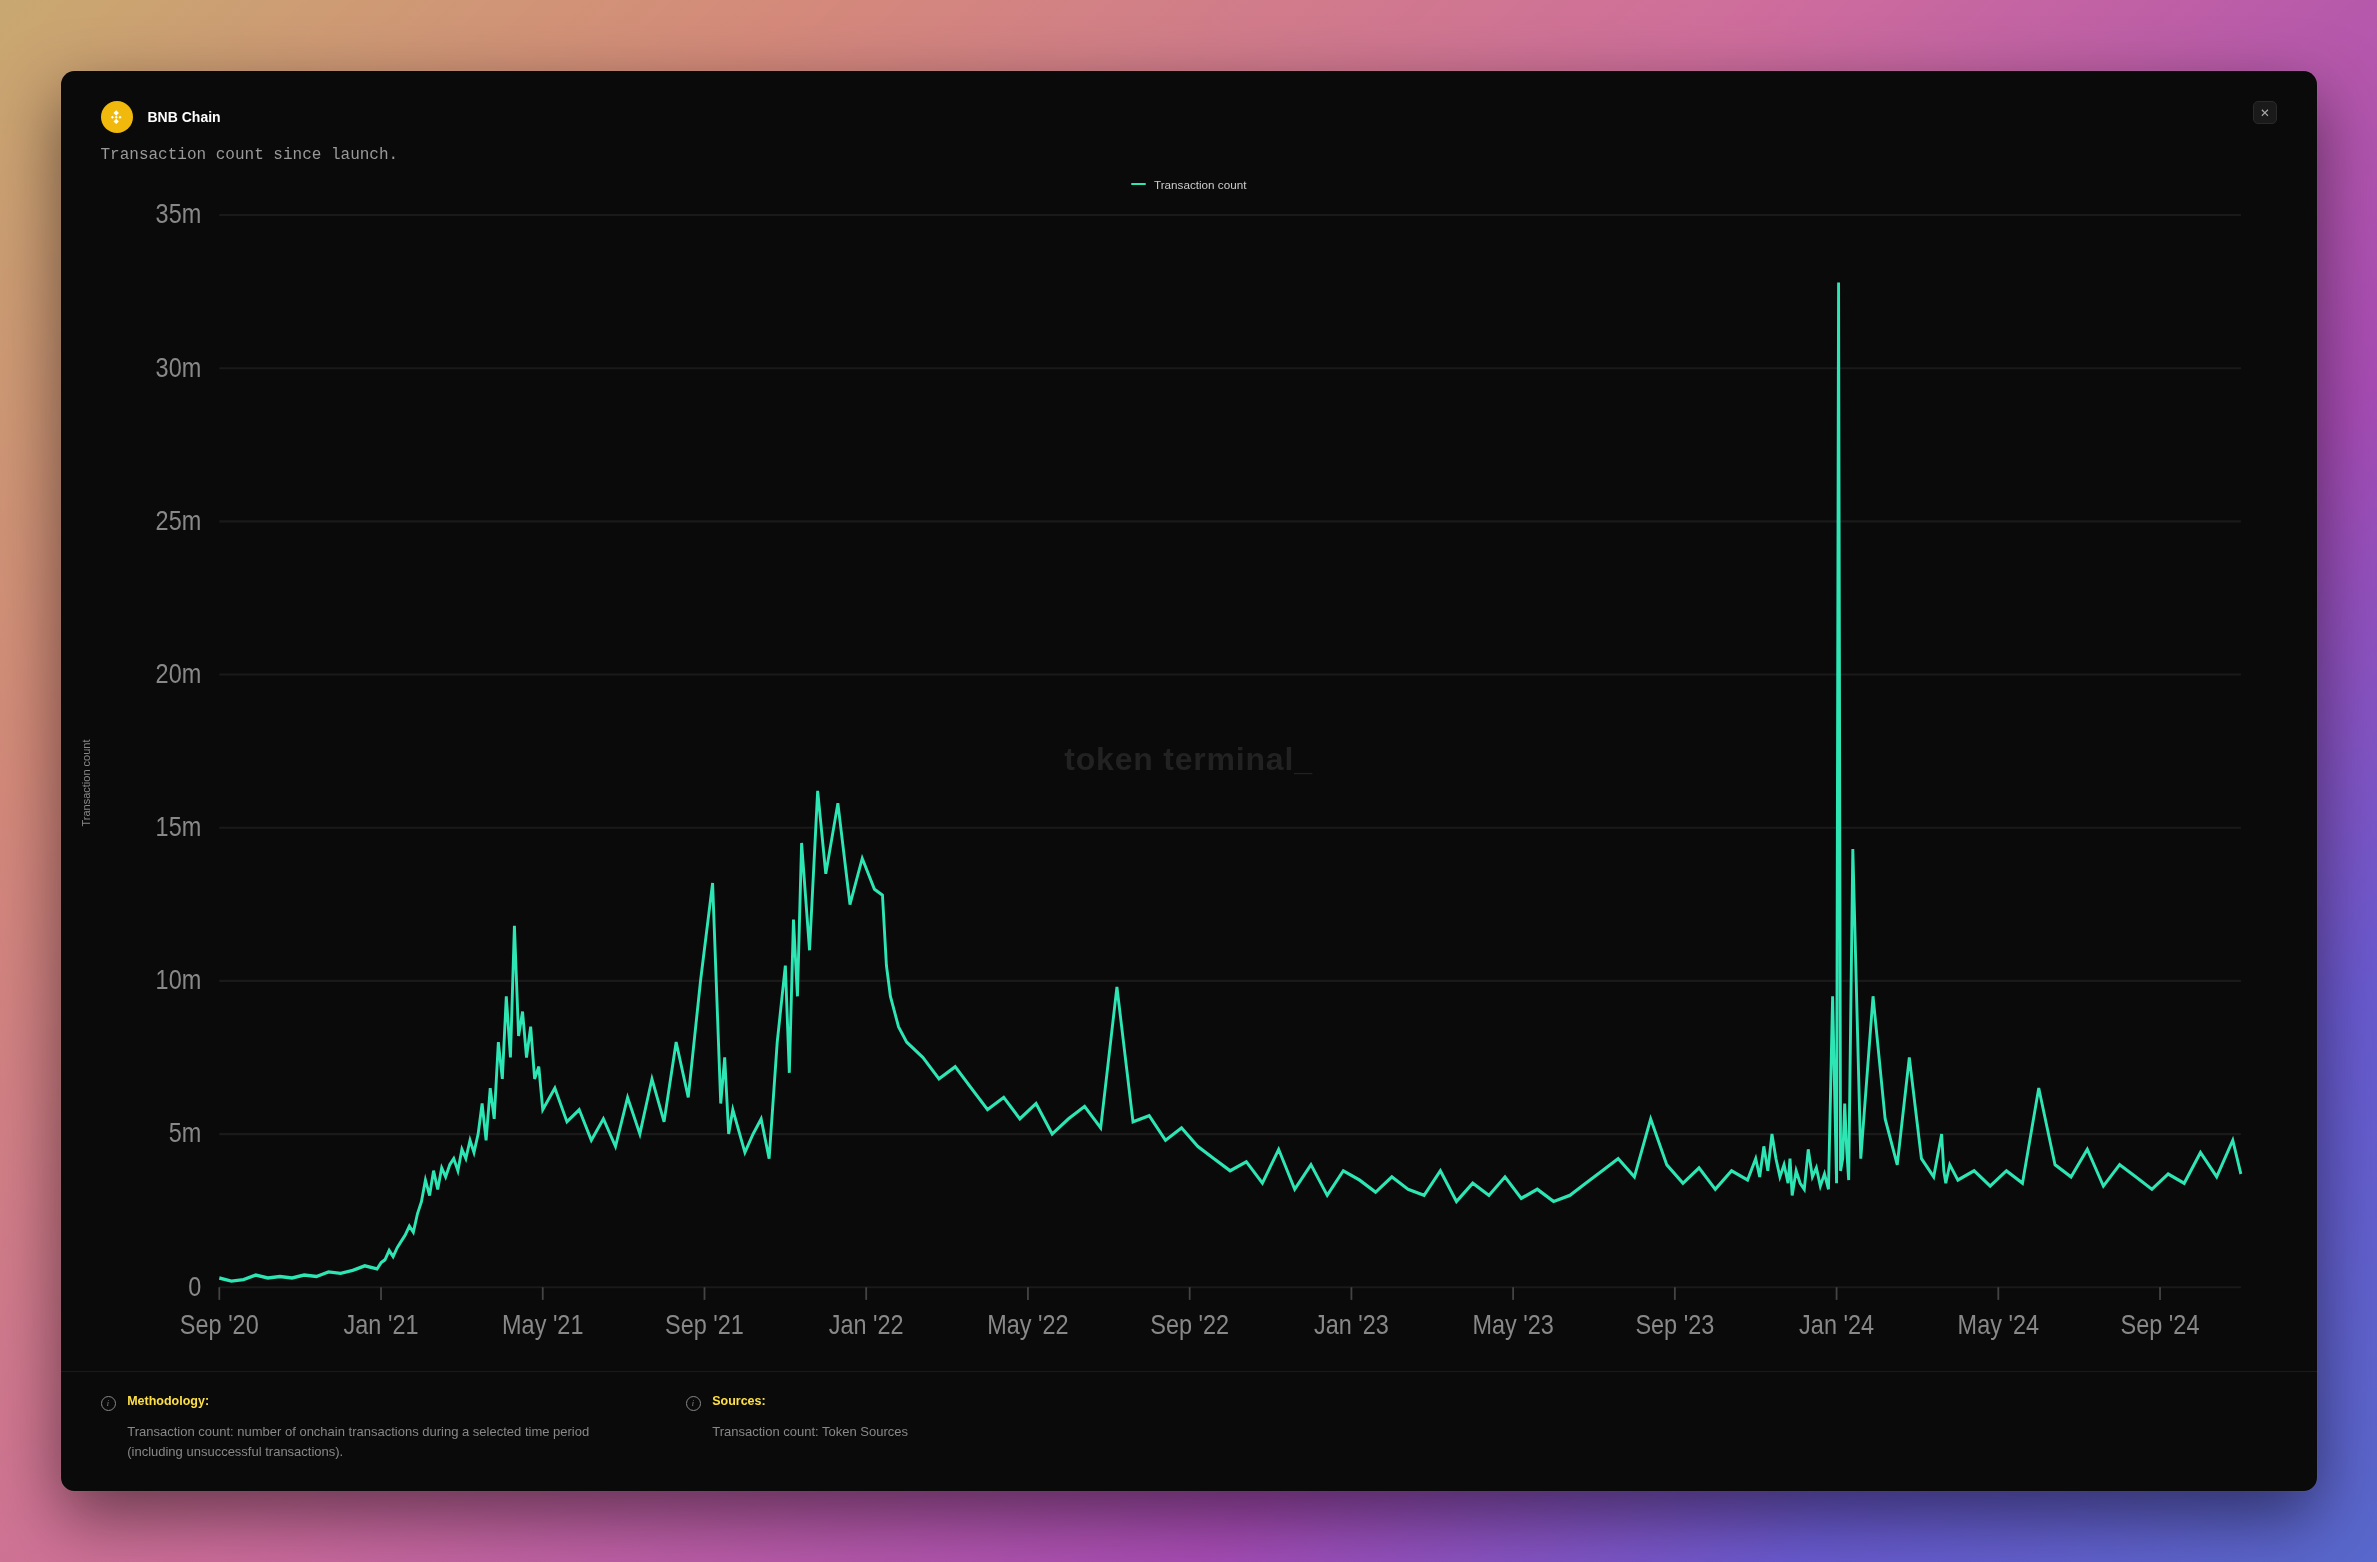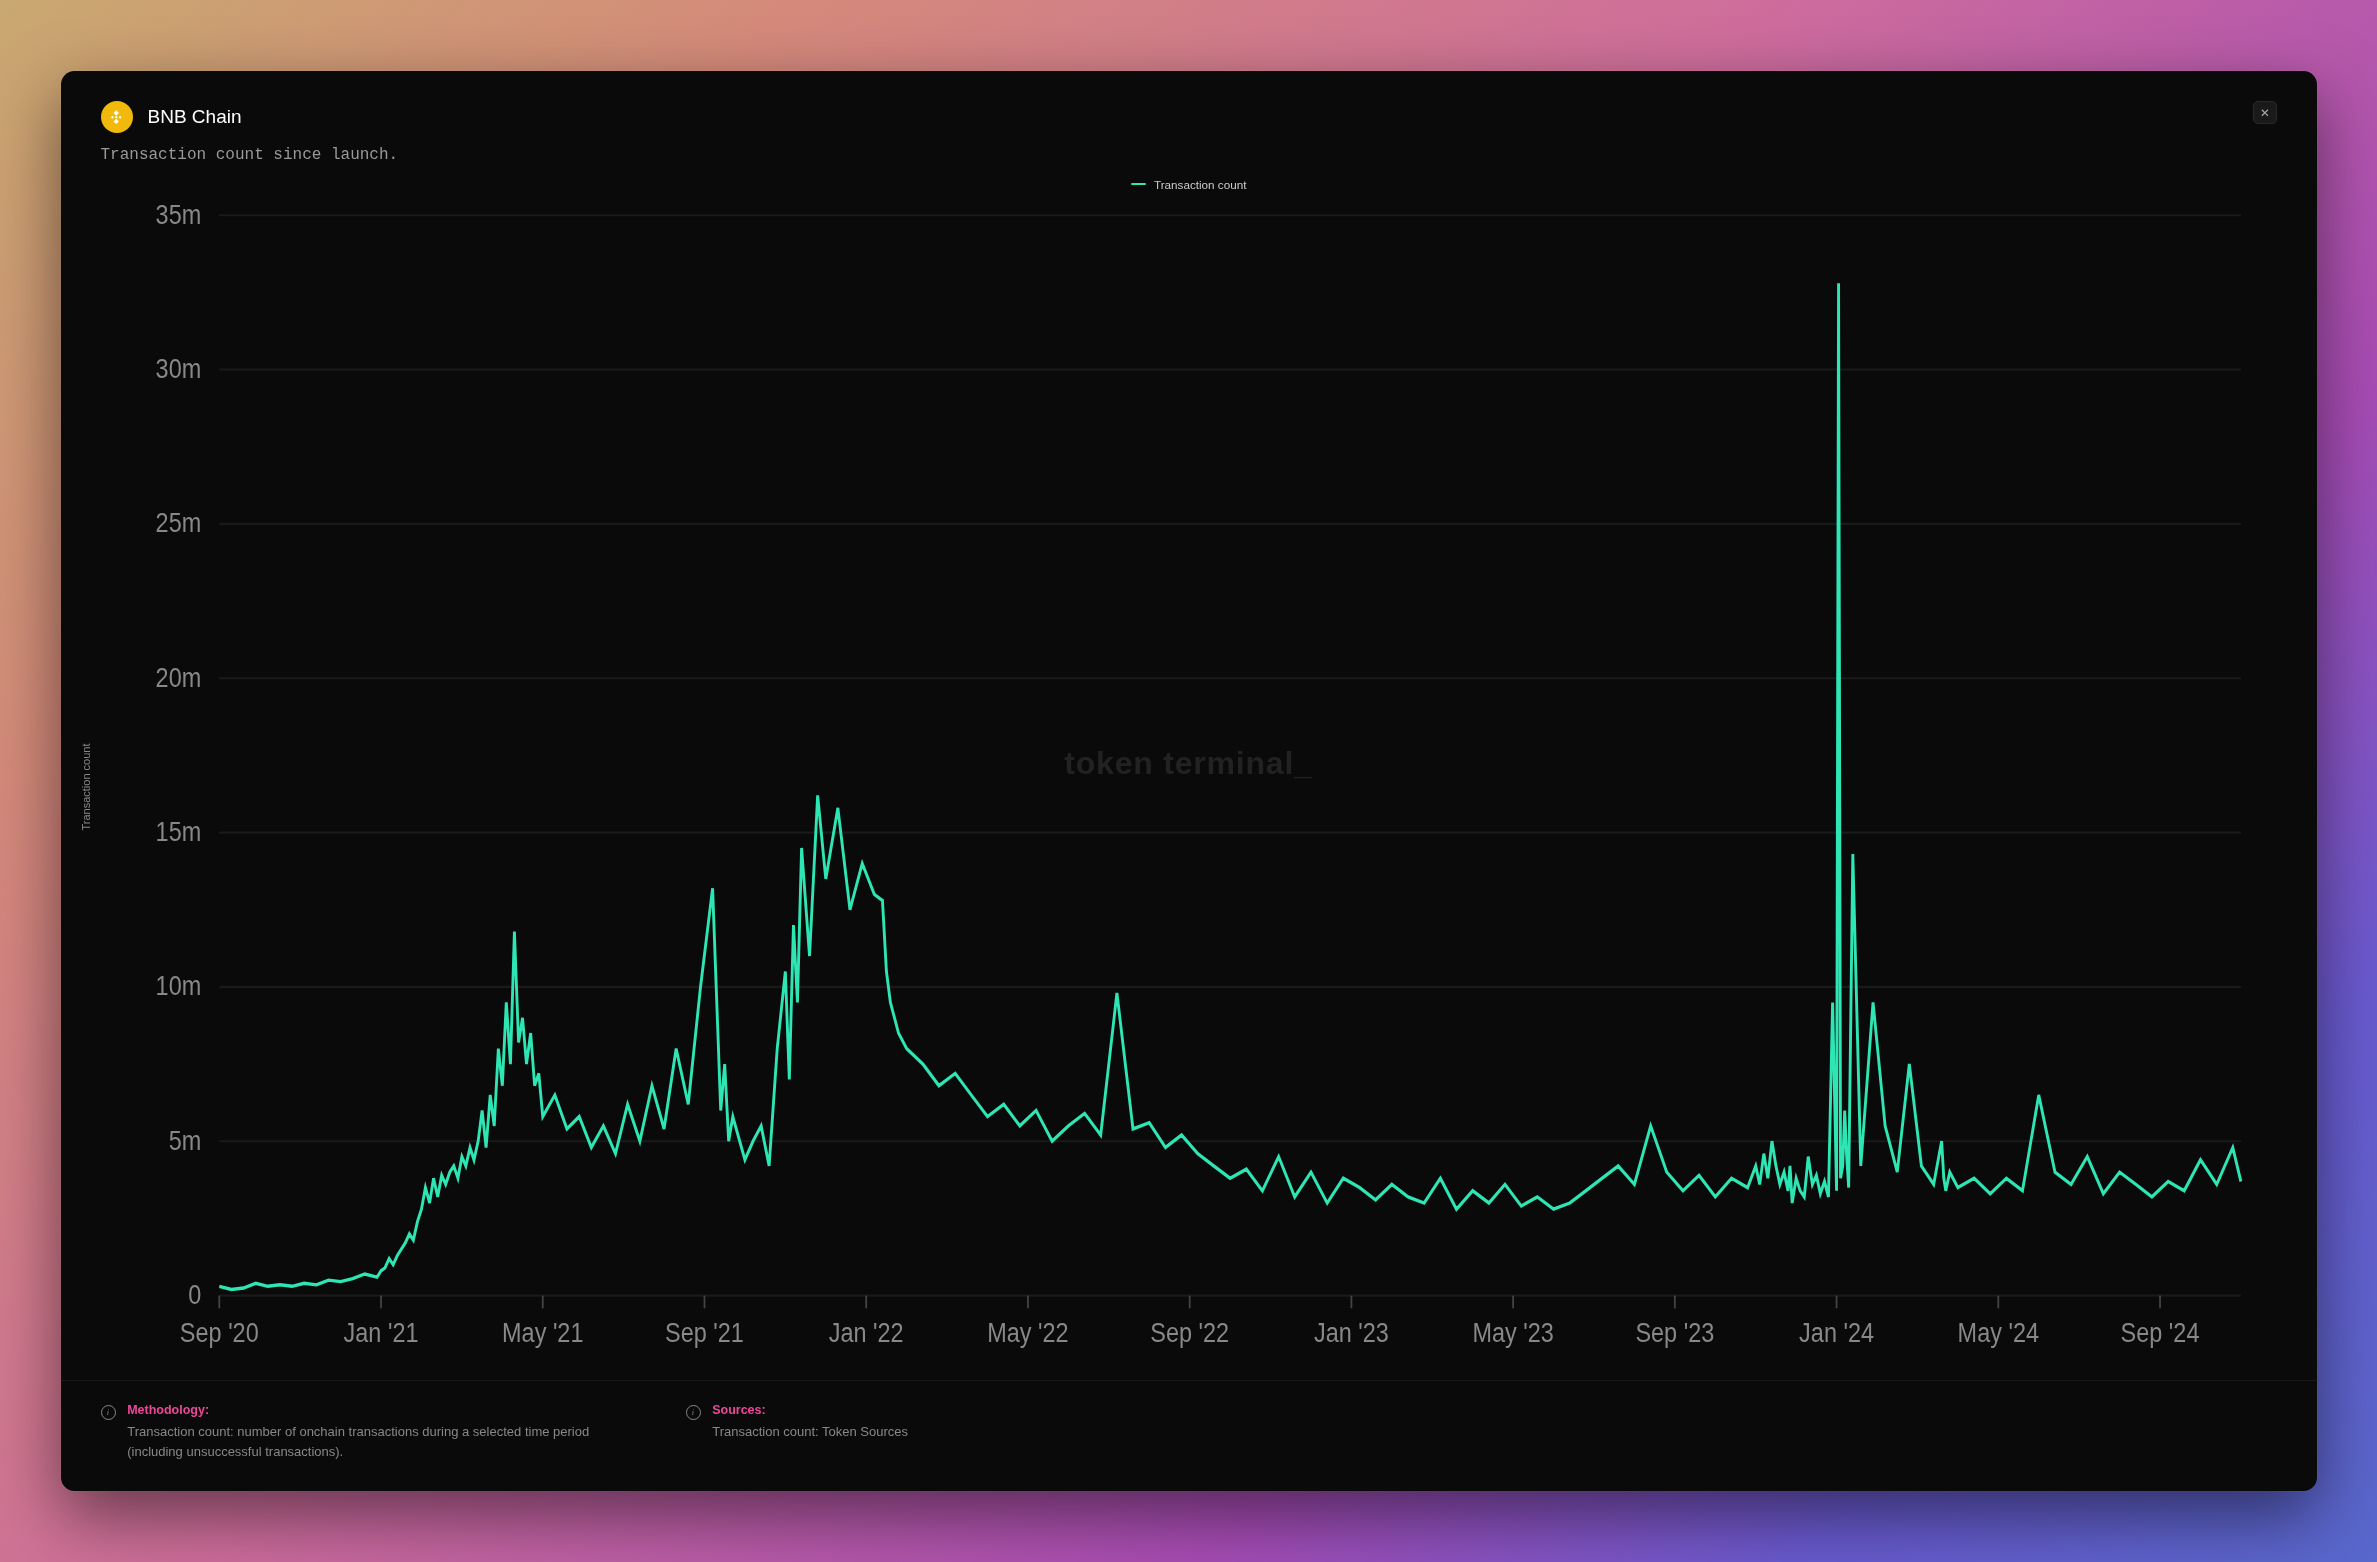--- a/index.html
+++ b/index.html
@@ -40,22 +40,22 @@
     width: 32px;
     height: 32px;
     border-radius: 50%;
     background: #f0b90b;
     display: flex;
     align-items: center;
     justify-content: center;
     flex-shrink: 0;
   }
   .title {
-    font-size: 19px;
-    font-weight: 400;
+    font-size: 14px;
+    font-weight: 700;
     color: #fff;
   }
   .close-btn {
     width: 23.4px;
     height: 23.4px;
     border-radius: 5px;
     background: #1a1a1a;
     border: 0.8px solid #2a2a2a;
     display: flex;
     align-items: center;
@@ -143,22 +143,22 @@
     font-size: 8.4px;
     color: #888;
     flex-shrink: 0;
     font-style: italic;
     font-family: Georgia, serif;
     margin-top: 1.7px;
   }
   .foot-title {
     font-size: 12.5px;
     font-weight: 600;
-    color: #ec4899;
-    margin-bottom: 5px;
+    color: #fde047;
+    margin-bottom: 14px;
   }
   .foot-text {
     font-size: 13px;
     color: #888;
     line-height: 1.5;
   }
 </style>
 </head>
 <body>
 

